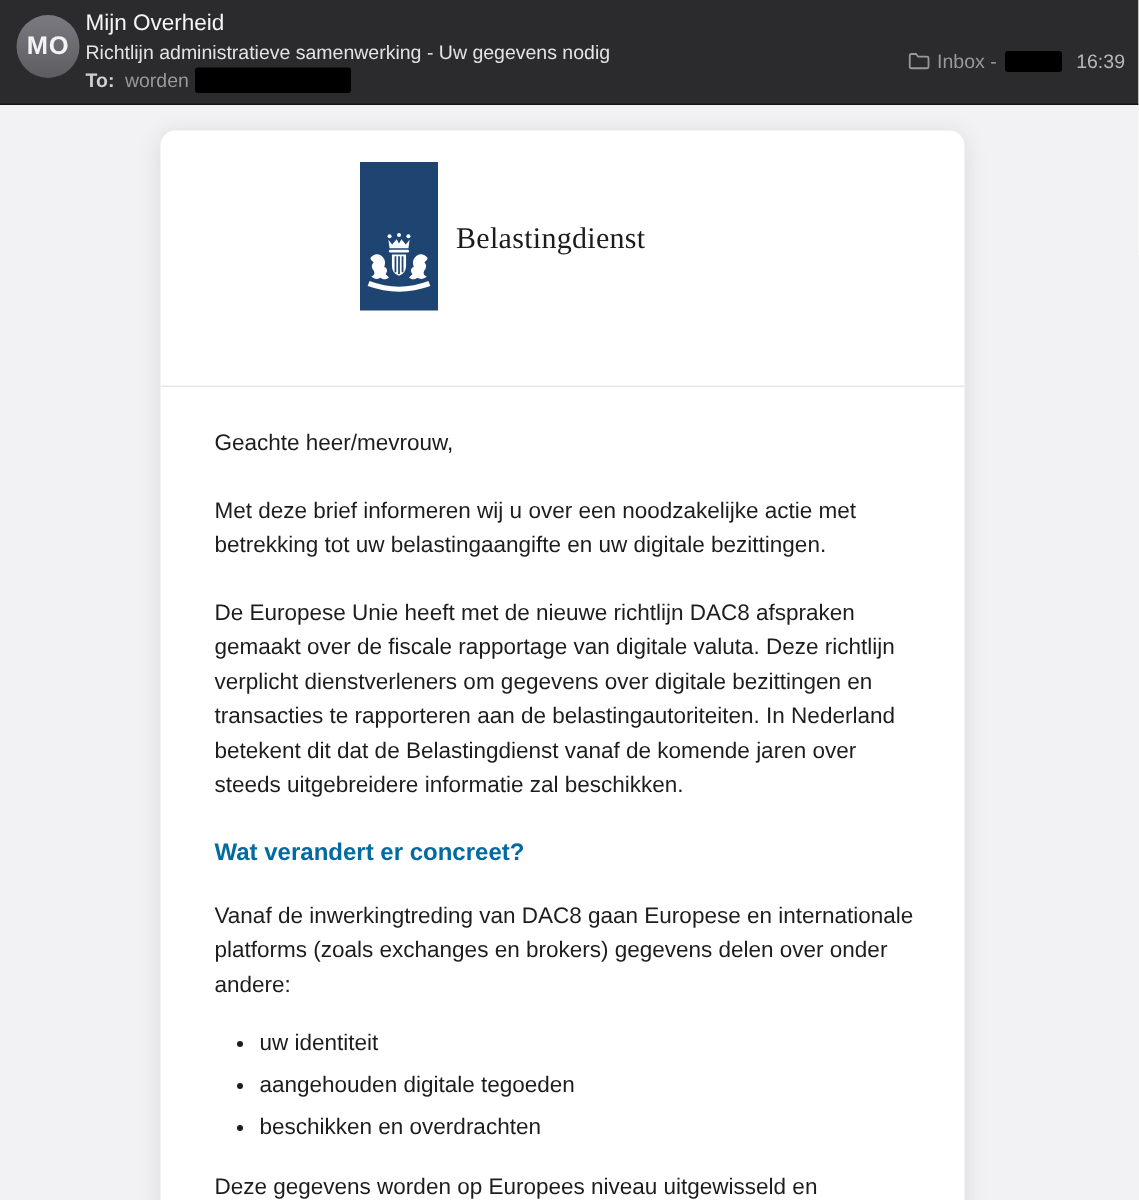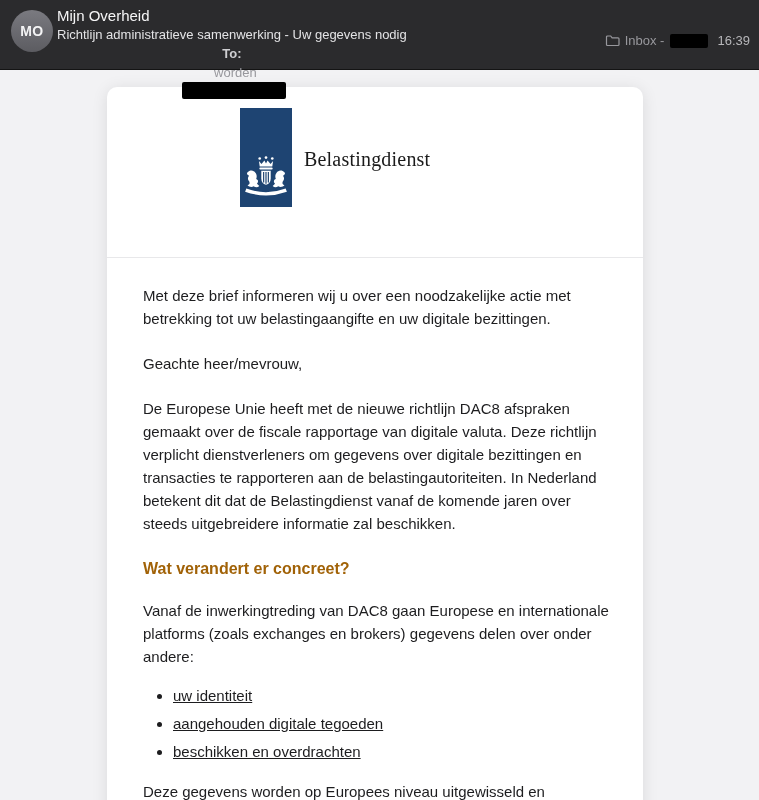--- a/index.html
+++ b/index.html
@@ -3,25 +3,25 @@
 <meta charset="utf-8">
 <style>
   * { margin:0; padding:0; box-sizing:border-box; }
   html,body { width:759px; height:800px; overflow:hidden; }
   body { background:#f2f2f4; font-family:"Liberation Sans", sans-serif; }
 
   
   .mail-header { position:relative; height:70px; background:#2b2b2d; border-bottom:1px solid #141414; }
   .avatar { position:absolute; left:11px; top:10px; width:42px; height:42px; border-radius:50%;
             background:linear-gradient(#7a7a80,#5c5c61); color:#f4f4f5; font-weight:bold;
-            font-size:14px; display:flex; align-items:center; justify-content:center; letter-spacing:.4px; }
+            font-size:17px; display:flex; align-items:center; justify-content:center; letter-spacing:.4px; }
   .hdr-text { position:absolute; left:57px; top:6px; }
   .sender  { font-size:15px; font-weight:400; color:#f5f5f6; line-height:19px; }
   .subject { font-size:13px; color:#e3e3e5; line-height:19px; }
-  .to-row  { font-size:13px; line-height:19px; display:flex; align-items:center;flex-direction:column; }
+  .to-row  { font-size:13px; line-height:19px; display:flex; align-items:center; }
   .to-label { color:#cfcfd2; font-weight:600; }
   .to-name  { color:#98989d; margin-left:7px; }
   .redact-to { width:104px; height:17px; background:#000; border-radius:2px; margin-left:4px; }
   .hdr-right { position:absolute; right:9px; top:9px; display:flex; align-items:center; font-size:13px; color:#98989d;margin-top:24px; }
   .folder-icon { margin-right:5px; display:inline-flex; }
   .redact-mailbox { width:38px; height:14px; background:#000; border-radius:2px; margin:0 9px 0 6px; }
   .time { color:#b7b7ba; }
 
   
   .page { padding-top:17px; height:730px; }
@@ -30,22 +30,22 @@
 
   .logo-section { height:171px; border-bottom:1px solid #e8e8ea; }
   .logo-row { display:flex; padding:21px 0 0 133px; }
   .logo-box { width:52px; height:99px; background:#1E4472; position:relative; flex:0 0 auto; }
   .emblem { position:absolute; left:50%; transform:translateX(-50%); bottom:5px; }
   .wordmark { font-family:"Liberation Serif", serif; font-size:20px; color:#1b1b1b;
               margin:40px 0 0 12px; letter-spacing:.2px; white-space:nowrap; }
 
   .body-section { padding:26px 28px 30px 36px; font-size:15px; line-height:23px; color:#1d1d1f; }
   .body-section p { margin:0 0 22px; }
-  .section-heading { font-size:16px; font-weight:700; color:#a16207; margin:0 0 19px; }
-  .body-section ul { margin:-6px 0 17px; padding-left:30px;text-decoration:underline; }
+  .section-heading { font-size:16px; font-weight:700; color:#0369a1; margin:0 0 19px; }
+  .body-section ul { margin:-6px 0 17px; padding-left:30px; }
   .body-section li { margin-bottom:5px; }
 </style>
 </head>
 <body>
 
 <div class="mail-header">
   <div class="avatar">
     <span>MO</span>
   </div>
   <div class="hdr-text">
@@ -94,22 +94,22 @@
                 <line x1="31" y1="20" x2="31" y2="33.5"></line>
               </g>
             </svg>
           </span>
         </div>
         <div class="wordmark">Belastingdienst</div>
       </div>
     </div>
 
     <div class="body-section">
+      <p>Geachte heer/mevrouw,</p>
       <p>Met deze brief informeren wij u over een noodzakelijke actie met betrekking tot uw belastingaangifte en uw digitale bezittingen.</p>
-      <p>Geachte heer/mevrouw,</p>
       <p>De Europese Unie heeft met de nieuwe richtlijn DAC8 afspraken gemaakt over de fiscale rapportage van digitale valuta. Deze richtlijn verplicht dienstverleners om gegevens over digitale bezittingen en transacties te rapporteren aan de belastingautoriteiten. In Nederland betekent dit dat de Belastingdienst vanaf de komende jaren over steeds uitgebreidere informatie zal beschikken.</p>
       <div class="section-heading">Wat verandert er concreet?</div>
       <p>Vanaf de inwerkingtreding van DAC8 gaan Europese en internationale platforms (zoals exchanges en brokers) gegevens delen over onder andere:</p>
       <ul>
         <li>uw identiteit</li>
         <li>aangehouden digitale tegoeden</li>
         <li>beschikken en overdrachten</li>
       </ul>
       <p>Deze gegevens worden op Europees niveau uitgewisseld en vergeleken met uw eigen aangifte.</p>
     </div>

